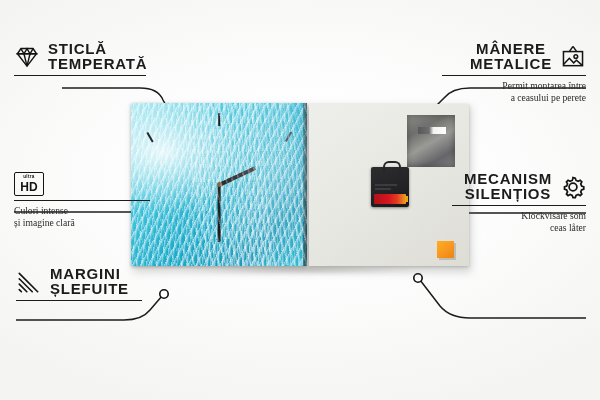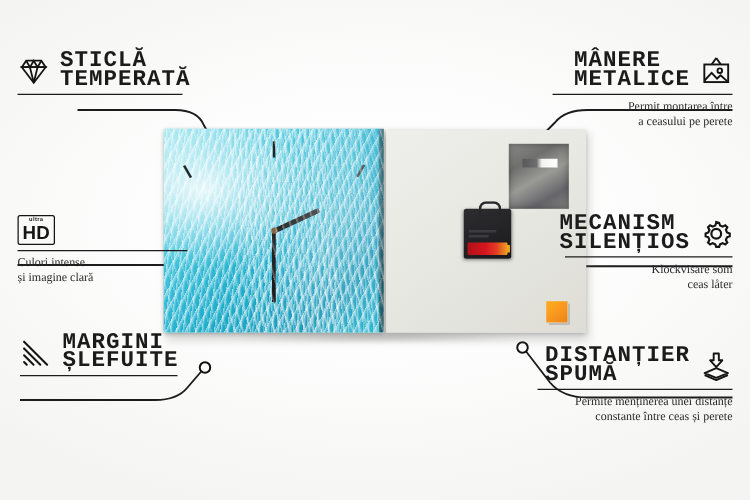--- a/index.html
+++ b/index.html
@@ -110,42 +110,42 @@
     position:absolute;left:126px;top:266px;width:350px;height:9px;
     background:radial-gradient(ellipse 50% 60% at 50% 40%, rgba(90,90,85,.38), rgba(90,90,85,0) 72%);
     filter:blur(2px);
   }
   
   .callout{position:absolute;}
   .callout .head{display:flex;align-items:center;gap:8px;}
   .callout.left .head{justify-content:flex-start;}
   .callout.right .head{justify-content:flex-end;}
   .title{
-    font-family:Liberation Mono, monospace;
-    font-weight:700;font-size:18px;letter-spacing:.8px;
+    font-family:Liberation Sans, sans-serif;
+    font-weight:700;font-size:15px;letter-spacing:.8px;
     color:#1b1b1b;line-height:14.5px;text-transform:uppercase;
     white-space:pre-line;
   }
-  .callout.right .title{text-align:left;}
+  .callout.right .title{text-align:center;}
   .rule{height:1.4px;background:#1c1c1c;margin-top:4px;}
   .sub{
     font-family:"Liberation Serif", serif;
     font-size:9.6px;line-height:11.6px;color:#2a2a2a;margin-top:4px;
     white-space:pre-line;
   }
   .callout.right .sub{text-align:right;}
   .ico{width:26px;height:26px;flex:0 0 26px;display:block;}
   .ico svg{display:block;width:26px;height:26px;}
   .hd-badge{
     width:28px;height:22px;border:1.6px solid #141414;border-radius:2px;
     display:flex;flex-direction:column;align-items:center;justify-content:center;
     line-height:1;flex:0 0 28px;
   }
   .hd-badge .u{font-size:4.6px;font-weight:700;letter-spacing:.3px;color:#141414;font-family:"Liberation Sans",sans-serif;}
-  .hd-badge .h{font-size:15px;font-weight:700;letter-spacing:.2px;color:#141414;font-family:"Liberation Sans",sans-serif;margin-top:.5px;}
+  .hd-badge .h{font-size:12px;font-weight:700;letter-spacing:.2px;color:#141414;font-family:"Liberation Sans",sans-serif;margin-top:.5px;}
   
   #wires{position:absolute;inset:0;width:600px;height:400px;pointer-events:none;}
 </style>
 </head>
 <body>
 
 <div id="stage">
 
   <svg id="wires" viewBox="0 0 600 400">
     <g fill="none" stroke="#1c1c1c" stroke-width="1.5">
@@ -289,32 +289,14 @@
           <circle cx="12" cy="12" r="3.6"></circle>
         </g>
           </svg>
       </span>
     </div>
     <div class="rule"></div>
     <div class="sub">Klockvisare som
 ceas låter</div>
   </div>
 
-  <div class="callout right" style="left:430px;top:278px;width:156px;">
-    <div class="head">
-      <span class="title">DISTANȚIER
-SPUMĂ</span>
-      <span class="ico">
-        <svg viewBox="0 0 24 24">
-            <g fill="none" stroke="#141414" stroke-width="1.4" stroke-linejoin="round">
-          <path d="M10.1 2.6 h3.8 v5.0 h2.6 L12 12.6 L7.5 7.6 h2.6 z"></path>
-          <path d="M12 13.4 L20.6 17.0 L12 20.6 L3.4 17.0 z"></path>
-          <path d="M3.4 18.6 L12 22.2 L20.6 18.6"></path>
-        </g>
-          </svg>
-      </span>
-    </div>
-    <div class="rule"></div>
-    <div class="sub">Permite menținerea unei distanțe
-constante între ceas și perete</div>
-  </div>
 
 </div>
 
 </body></html>

